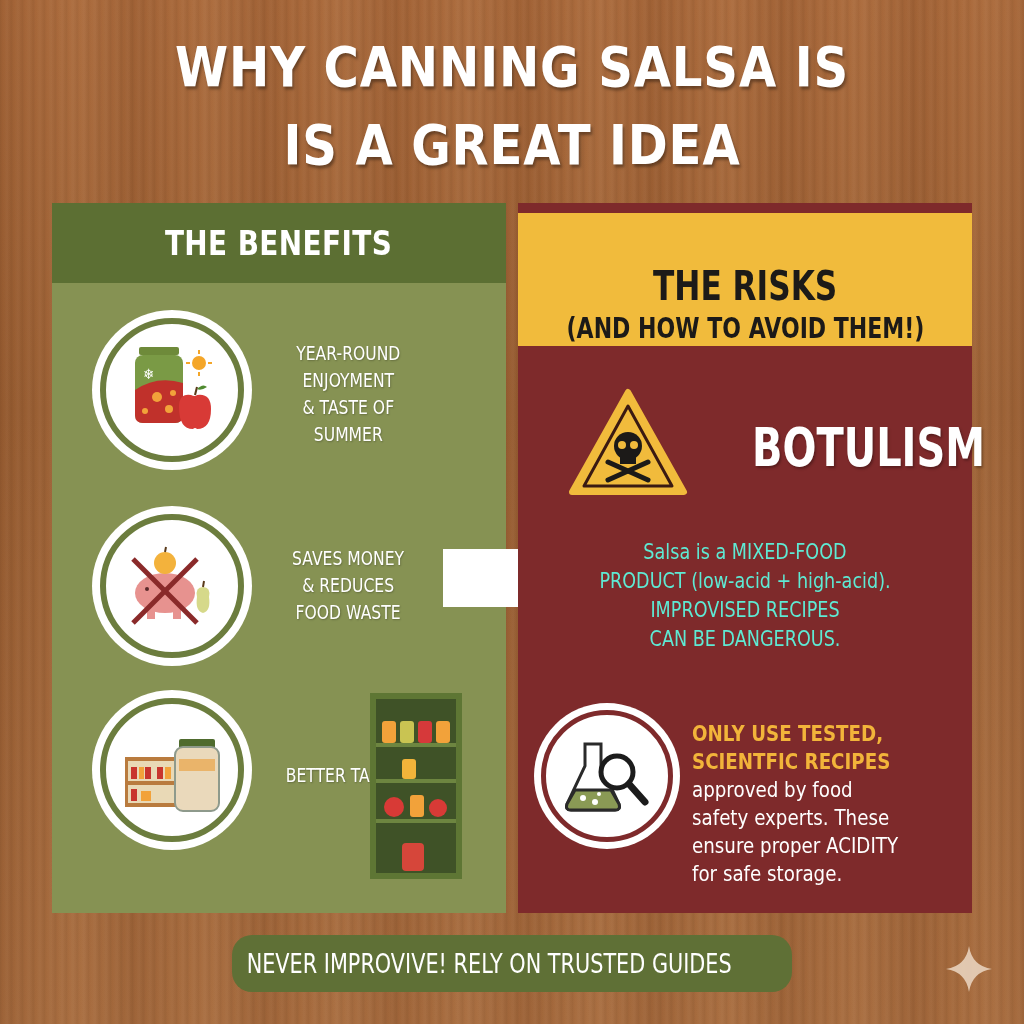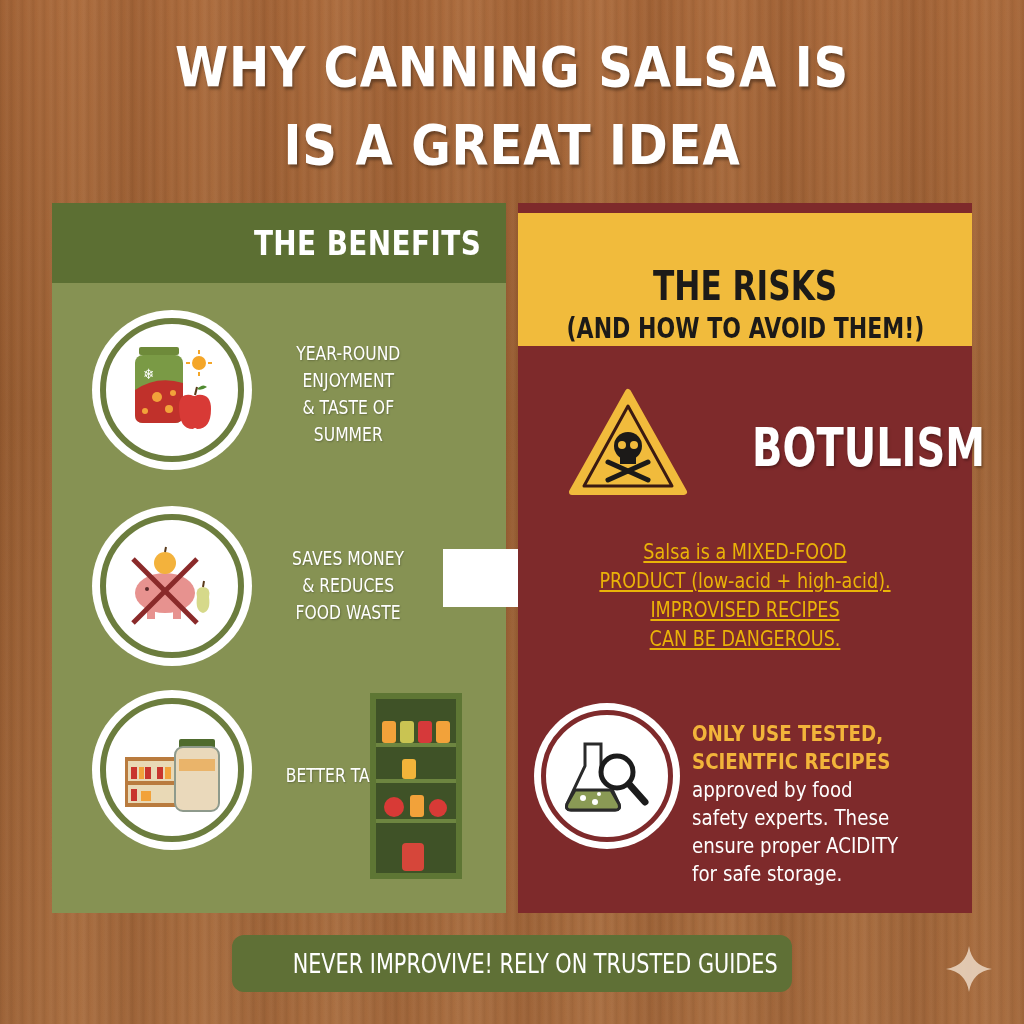--- a/index.html
+++ b/index.html
@@ -22,21 +22,21 @@
   }
   .title span { display: block; }
 
   
   .panel-left {
     position: absolute; left: 52px; top: 203px; width: 454px; height: 710px;
     background: #869253;
   }
   .panel-left .head {
     height: 80px; background: #5c6f33;
-    display: flex; align-items: center; justify-content: flex-end;
+    display: flex; align-items: center; justify-content: center;
   }
   .head-text {
     color: #fff; font-family: "DejaVu Sans", sans-serif; font-weight: bold;
     font-size: 34px; transform: scaleX(0.82); letter-spacing: 0.5px;
   }
   .benefit {
     position: absolute; left: 40px; width: 160px; height: 160px;
     border-radius: 50%; background: #fff;
     display: flex; align-items: center; justify-content: center;
   }
@@ -79,21 +79,21 @@
     position: absolute; left: 50px; top: 185px; width: 380px; height: 110px; text-align: center;
   }
   .botulism-text {
     position: absolute; left: 184px; top: 28px; color: #fff;
     font-family: "DejaVu Sans", sans-serif; font-weight: bold; font-size: 54px;
     transform: scaleX(0.74); transform-origin: 0 0; white-space: nowrap;
     text-shadow: 2px 2px 3px rgba(0,0,0,0.3);
   }
   .risk-desc {
     position: absolute; left: 0; top: 334px; width: 454px; text-align: center;
-    color: #eab308; font-family: "DejaVu Sans", sans-serif; font-size: 22px; line-height: 29px; text-decoration: underline;
+    color: #5eead4; font-family: "DejaVu Sans", sans-serif; font-size: 22px; line-height: 29px;
   }
   .risk-desc div { transform: scaleX(0.80); white-space: nowrap; }
   .solution-icon {
     position: absolute; left: 16px; top: 500px; width: 146px; height: 146px;
     border-radius: 50%; background: #fff;
     display: flex; align-items: center; justify-content: center;
   }
   .solution-icon .ring {
     position: absolute; inset: 7px; border-radius: 50%; border: 5px solid #7e2a2b;
   }
@@ -101,22 +101,22 @@
     position: absolute; left: 174px; top: 517px; width: 290px;
     font-family: "DejaVu Sans", sans-serif; font-size: 22px; line-height: 28px;
     transform: scaleX(0.83); transform-origin: 0 0; color: #fff;
   }
   .solution-text .hl { color: #f2b43a; font-weight: bold; display: block; white-space: nowrap; }
   .solution-text .body { white-space: nowrap; }
 
   
   .footer {
     position: absolute; left: 232px; top: 935px; width: 560px; height: 57px;
-    border-radius: 12px; background: #5f7036;
-    display: flex; align-items: center; justify-content: flex-start;
+    border-radius: 20px; background: #5f7036;
+    display: flex; align-items: center; justify-content: flex-end;
   }
   .footer-text {
     color: #fff; font-family: "DejaVu Sans", sans-serif; font-size: 26px;
     transform: scaleX(0.80); white-space: nowrap;
   }
   .sparkle { position: absolute; left: 944px; top: 944px; width: 50px; height: 50px; }
 </style>
 </head>
 <body>
 

